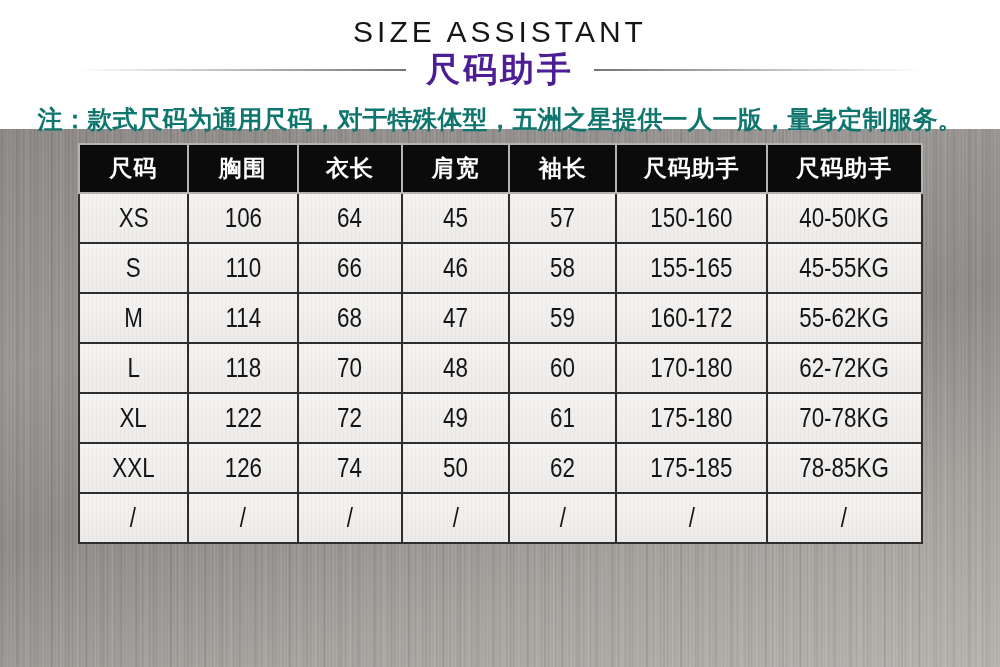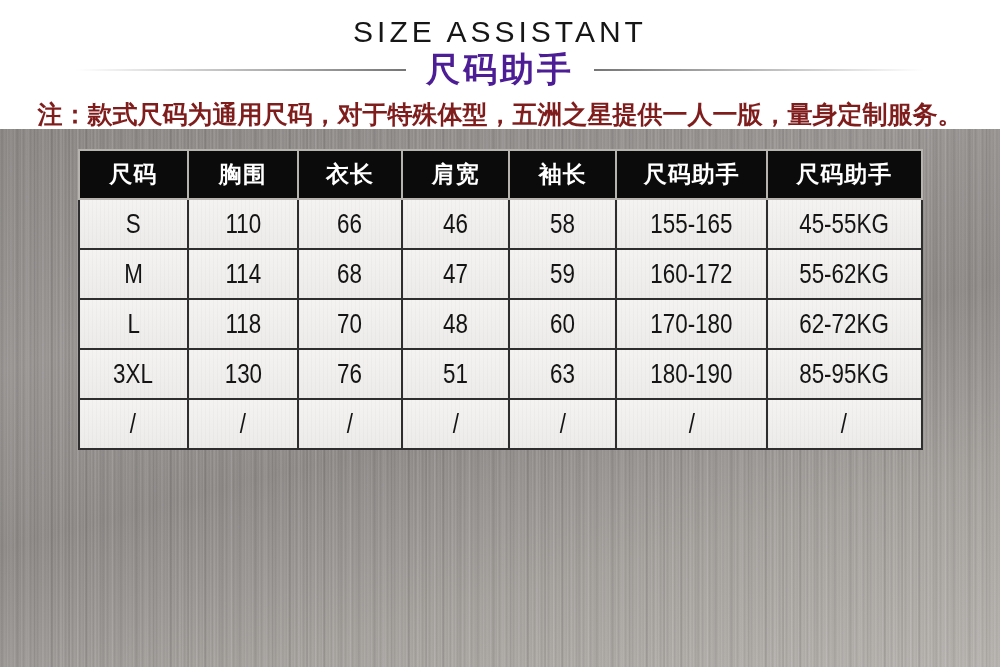--- a/index.html
+++ b/index.html
@@ -54,34 +54,34 @@
   .zh-title {
     font-family: "Liberation Serif", serif;
     font-weight: bold;
     font-size: 34px;
     letter-spacing: 3px;
     color: #4c1d95;
     line-height: 1;
     white-space: nowrap;
   }
   .note-line {
-    margin-top: 8px;
-    font-family: Liberation Sans, sans-serif;
+    margin-top: 16px;
+    font-family: Liberation Mono, monospace;
     font-weight: bold;
     font-size: 25px;
-    color: #7f1d1d;
+    color: #0f766e;
     white-space: nowrap;
     line-height: 1.2;
   }
 
   
   .metal-section {
     height: 538px;
     box-sizing: border-box;
-    padding-top: 20px;
+    padding-top: 14px;
     display: flex;
     justify-content: center;
     align-items: flex-start;
     background-image:
       repeating-linear-gradient(90deg,
         rgba(255,255,255,0.07) 0px, rgba(255,255,255,0.07) 1px,
         rgba(0,0,0,0.05) 2px, rgba(0,0,0,0.05) 3px,
         rgba(255,255,255,0.03) 4px, rgba(255,255,255,0.03) 5px,
         rgba(0,0,0,0.02) 6px, rgba(0,0,0,0.02) 7px),
       repeating-linear-gradient(90deg,
@@ -158,20 +158,29 @@
           <th><span>胸围</span></th>
           <th><span>衣长</span></th>
           <th><span>肩宽</span></th>
           <th><span>袖长</span></th>
           <th><span>尺码助手</span></th>
           <th><span>尺码助手</span></th>
         </tr>
       </thead>
     <tbody>
         <tr>
+          <td><span class="cell-text">XS</span></td>
+          <td><span class="cell-text">106</span></td>
+          <td><span class="cell-text">64</span></td>
+          <td><span class="cell-text">45</span></td>
+          <td><span class="cell-text">57</span></td>
+          <td><span class="cell-text">150-160</span></td>
+          <td><span class="cell-text">40-50KG</span></td>
+        </tr>
+        <tr>
           <td><span class="cell-text">S</span></td>
           <td><span class="cell-text">110</span></td>
           <td><span class="cell-text">66</span></td>
           <td><span class="cell-text">46</span></td>
           <td><span class="cell-text">58</span></td>
           <td><span class="cell-text">155-165</span></td>
           <td><span class="cell-text">45-55KG</span></td>
         </tr>
         <tr>
           <td><span class="cell-text">M</span></td>
@@ -185,27 +194,36 @@
         <tr>
           <td><span class="cell-text">L</span></td>
           <td><span class="cell-text">118</span></td>
           <td><span class="cell-text">70</span></td>
           <td><span class="cell-text">48</span></td>
           <td><span class="cell-text">60</span></td>
           <td><span class="cell-text">170-180</span></td>
           <td><span class="cell-text">62-72KG</span></td>
         </tr>
         <tr>
-          <td><span class="cell-text">3XL</span></td>
-          <td><span class="cell-text">130</span></td>
-          <td><span class="cell-text">76</span></td>
-          <td><span class="cell-text">51</span></td>
-          <td><span class="cell-text">63</span></td>
-          <td><span class="cell-text">180-190</span></td>
-          <td><span class="cell-text">85-95KG</span></td>
+          <td><span class="cell-text">XL</span></td>
+          <td><span class="cell-text">122</span></td>
+          <td><span class="cell-text">72</span></td>
+          <td><span class="cell-text">49</span></td>
+          <td><span class="cell-text">61</span></td>
+          <td><span class="cell-text">175-180</span></td>
+          <td><span class="cell-text">70-78KG</span></td>
+        </tr>
+        <tr>
+          <td><span class="cell-text">XXL</span></td>
+          <td><span class="cell-text">126</span></td>
+          <td><span class="cell-text">74</span></td>
+          <td><span class="cell-text">50</span></td>
+          <td><span class="cell-text">62</span></td>
+          <td><span class="cell-text">175-185</span></td>
+          <td><span class="cell-text">78-85KG</span></td>
         </tr>
         <tr>
           <td><span class="cell-text">/</span></td>
           <td><span class="cell-text">/</span></td>
           <td><span class="cell-text">/</span></td>
           <td><span class="cell-text">/</span></td>
           <td><span class="cell-text">/</span></td>
           <td><span class="cell-text">/</span></td>
           <td><span class="cell-text">/</span></td>
         </tr>

